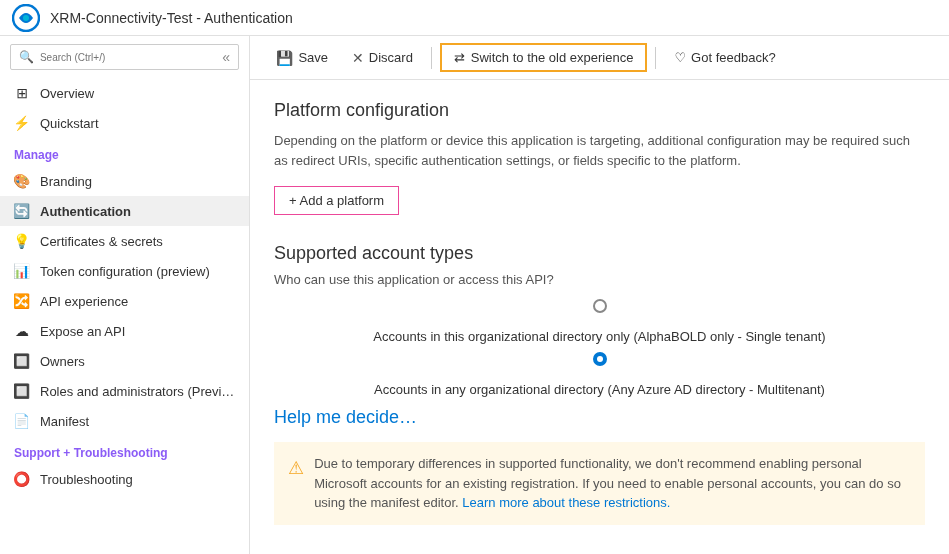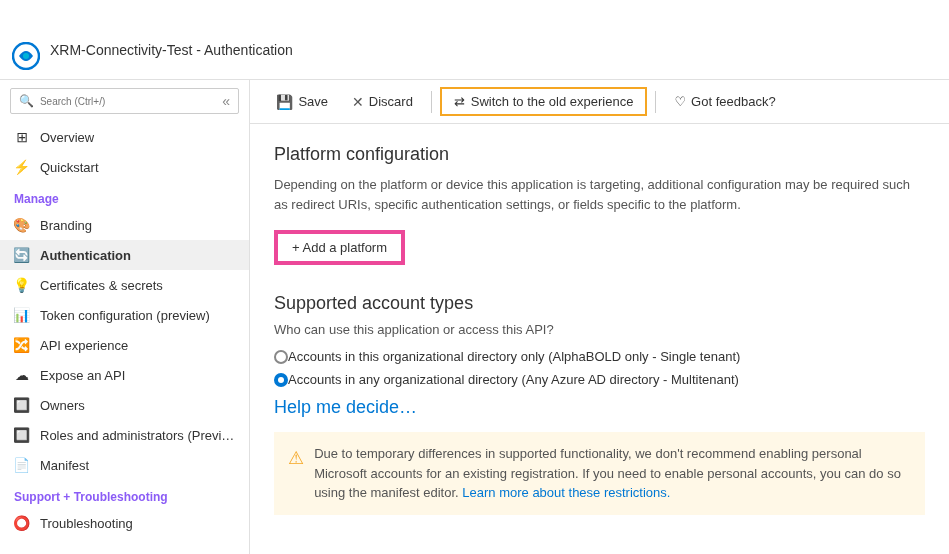--- a/index.html
+++ b/index.html
@@ -1,21 +1,21 @@
 <!DOCTYPE html>
 <html><head>
   <meta charset="utf-8">
   <style>
     * { box-sizing: border-box; margin: 0; padding: 0; }
     body { font-family: 'Segoe UI', sans-serif; font-size: 13px; color: #333; background: #fff; display: flex; flex-direction: column; height: 554px; overflow: hidden; }
 
     
     .title-bar {
-      display: flex; padding: 6px 12px; background: #fff;
-      border-bottom: 1px solid #e0e0e0; height: 44px; flex-shrink: 0; margin-top: 36px;
+      display: flex; align-items: center; padding: 6px 12px; background: #fff;
+      border-bottom: 1px solid #e0e0e0; height: 36px; flex-shrink: 0;
     }
     .title-bar-logo { width: 28px; height: 28px; margin-right: 10px; }
     .title-bar-text { font-size: 14px; font-weight: 400; color: #333; }
 
     
     .app-body { display: flex; flex: 1; overflow: hidden; }
 
     
     .sidebar {
       width: 250px; flex-shrink: 0; background: #fff; border-right: 1px solid #e0e0e0;
@@ -69,28 +69,28 @@
     }
 
     
     .page-content { padding: 20px 24px; flex: 1; }
 
     .section-title { font-size: 18px; font-weight: 400; color: #333; margin-bottom: 10px; }
     .section-description { font-size: 13px; color: #555; line-height: 1.5; margin-bottom: 16px; max-width: 680px; }
 
     .add-platform-btn {
       display: inline-flex; align-items: center; gap: 5px;
-      border: 4px solid #ec4899; background: #fff; padding: 6px 14px;
+      border: 1px solid #ec4899; background: #fff; padding: 6px 14px;
       font-size: 13px; cursor: pointer; color: #333; margin-bottom: 28px;
     }
 
     .supported-title { font-size: 18px; font-weight: 400; color: #333; margin-bottom: 8px; }
     .supported-desc { font-size: 13px; color: #555; margin-bottom: 12px; }
 
-    .radio-option { display: flex; align-items: center; gap: 0; margin-bottom: 8px; font-size: 13px; }
+    .radio-option { display: flex; align-items: center; gap: 16px; margin-bottom: 8px; font-size: 13px; flex-direction: column; }
 
     .radio-empty { width: 14px; height: 14px; border-radius: 50%; border: 2px solid #888; display: inline-block; flex-shrink: 0; }
     .radio-filled { width: 14px; height: 14px; border-radius: 50%; border: 2px solid #0078d4; background: #0078d4; display: inline-block; flex-shrink: 0; position: relative; }
     .radio-filled::after { content: ''; position: absolute; top: 2px; left: 2px; right: 2px; bottom: 2px; border-radius: 50%; background: #fff; }
 
     .help-link { color: #0078d4; cursor: pointer; font-size: 18px; text-decoration: none; display: block; margin: 10px 0 14px; }
 
     .warning-box {
       display: flex; gap: 10px; background: #fff8e7; border: none;
       padding: 12px 14px; max-width: 680px; font-size: 13px; line-height: 1.5; color: #555;

